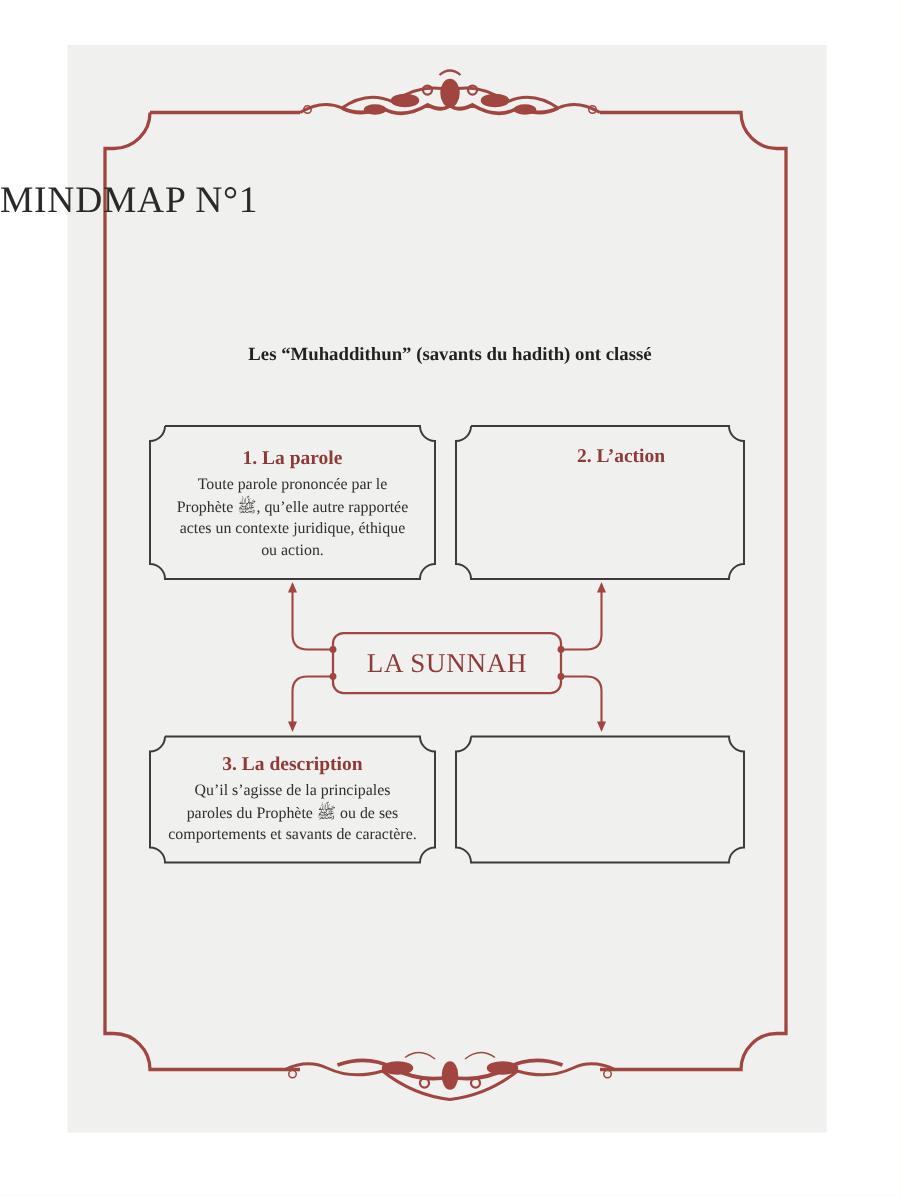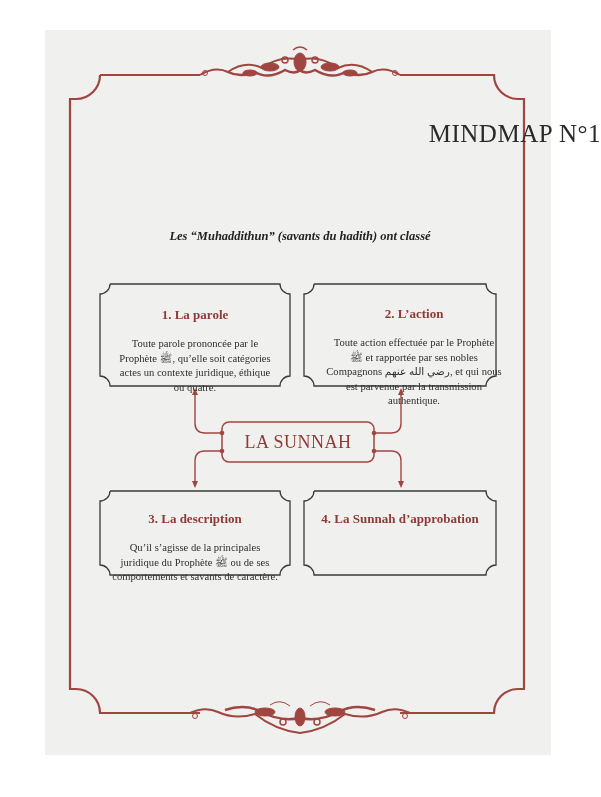--- a/index.html
+++ b/index.html
@@ -1,22 +1,22 @@
 <!DOCTYPE html>
 <html><head>
 <meta charset="utf-8">
 <style>
   html,body{margin:0;padding:0;background:#ffffff;}
   body{width:601px;height:797px;position:relative;overflow:hidden;font-family:"Liberation Serif","DejaVu Serif",serif;}
   .page{position:absolute;left:45px;top:30px;width:506px;height:725px;background:#f0f0ef;}
   svg.frame{position:absolute;left:0;top:0;width:601px;height:797px;}
-  .title{position:absolute;left:0;width:601px;top:120px;text-align:right;font-size:25px;letter-spacing:0.5px;color:#2a2a2a;font-family:"Liberation Serif",serif;}
-  .intro{position:absolute;left:120px;width:360px;top:228px;text-align:center;font-size:12.5px;line-height:17px;font-style:italic;font-weight:bold;color:#222;}
+  .title{position:absolute;left:0;width:601px;top:120px;text-align:left;font-size:25px;letter-spacing:0.5px;color:#2a2a2a;font-family:"Liberation Serif",serif;}
+  .intro{position:absolute;left:120px;width:360px;top:228px;text-align:center;font-size:12.5px;line-height:17px;font-weight:bold;color:#222;}
   .box{position:absolute;text-align:center;color:#2e2e2e;}
-  .box h3{margin:14px;font-size:13px;font-weight:bold;color:#8e3b37;line-height:16px;}
+  .box h3{margin:4px;font-size:13px;font-weight:bold;color:#8e3b37;line-height:16px;}
   .box p{margin:0;font-size:10.6px;line-height:14.5px;}
   .center{position:absolute;left:222px;top:422px;width:152px;height:40px;text-align:center;line-height:40px;font-size:18px;color:#8e3b37;letter-spacing:0.5px;}
 </style>
 </head>
 <body>
 
 <div class="page"></div>
 
 <svg class="frame" viewBox="0 0 601 797">
 
@@ -83,41 +83,33 @@
 <div class="intro">
   <div>Les “Muhaddithun” (savants du hadith) ont classé</div>
 </div>
 
 <div class="center">LA SUNNAH</div>
 
 <div class="box" style="left:104px;top:293px;width:182px;">
   <h3>1. La parole</h3>
   <p>
     <span>Toute parole prononcée par le</span><br>
-    <span>Prophète ﷺ, qu’elle soit catégories</span><br>
+    <span>Prophète ﷺ, qu’elle autre rapportée</span><br>
     <span>actes un contexte juridique, éthique</span><br>
-    <span>ou quatre.</span>
+    <span>ou action.</span>
   </p>
 </div>
 
 <div class="box" style="left:306px;top:292px;width:216px;">
   <h3>2. L’action</h3>
-  <p>
-    <span>Toute action effectuée par le Prophète</span><br>
-    <span>ﷺ et rapportée par ses nobles</span><br>
-    <span>Compagnons رضي الله عنهم, et qui nous</span><br>
-    <span>est parvenue par la transmission</span><br>
-    <span>authentique.</span>
-  </p>
 </div>
 
 <div class="box" style="left:104px;top:497px;width:182px;text-align:center;">
   <h3>3. La description</h3>
   <p>
     <span>Qu’il s’agisse de la principales</span><br>
-    <span>juridique du Prophète ﷺ ou de ses</span><br>
+    <span>paroles du Prophète ﷺ ou de ses</span><br>
     <span>comportements et savants de caractère.</span>
   </p>
 </div>
 
 <div class="box" style="left:306px;top:497px;width:188px;">
-  <h3>4. La Sunnah d’approbation</h3>
 </div>
 
 </body></html>

